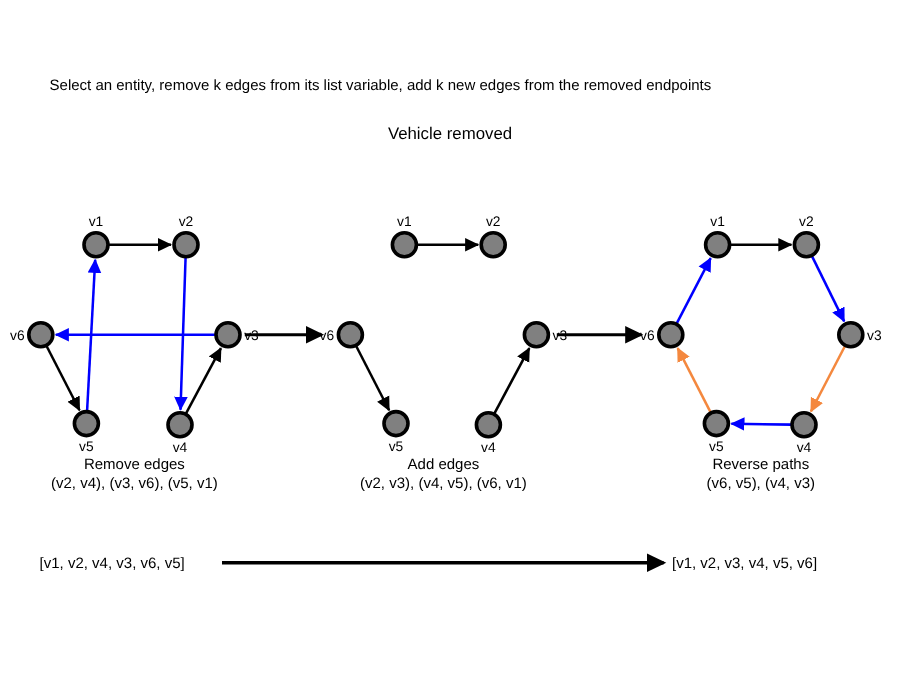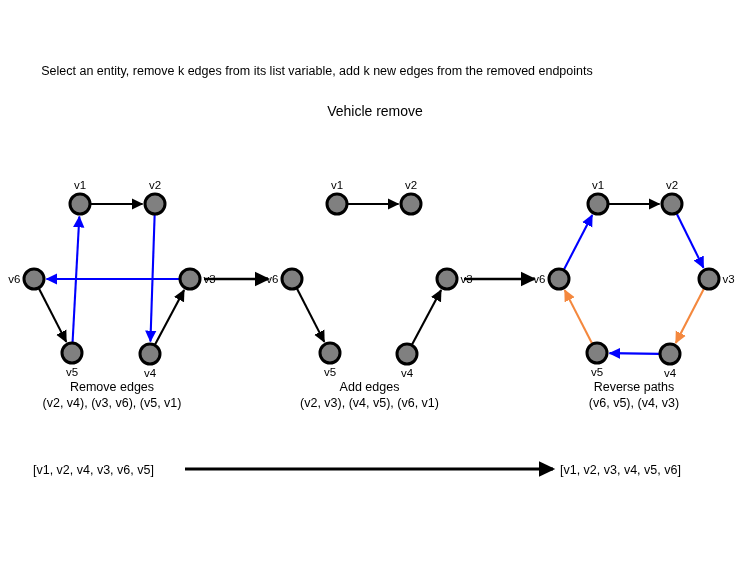--- a/index.html
+++ b/index.html
@@ -69,21 +69,21 @@
     font-size: 12.5px;
     fill: #000000;
   }
 </style>
 </head>
 <body>
 
 <div id="stage">
 
   <div id="subtitle">Select an entity, remove k edges from its list variable, add k new edges from the removed endpoints</div>
-  <div id="section-label">Vehicle remove</div>
+  <div id="section-label">Vehicle removed</div>
 
   <svg id="canvas" viewBox="0 0 750 563">
     <defs>
       <marker id="ah-black" markerWidth="7" markerHeight="7" refX="5.2" refY="3" orient="auto" markerUnits="strokeWidth">
         <path d="M0,0.3 L5.6,3 L0,5.7 z" fill="#000000"></path>
       </marker>
       <marker id="ah-blue" markerWidth="7" markerHeight="7" refX="5.2" refY="3" orient="auto" markerUnits="strokeWidth">
         <path d="M0,0.3 L5.6,3 L0,5.7 z" fill="#0000FF"></path>
       </marker>
       <marker id="ah-orange" markerWidth="7" markerHeight="7" refX="5.2" refY="3" orient="auto" markerUnits="strokeWidth">

